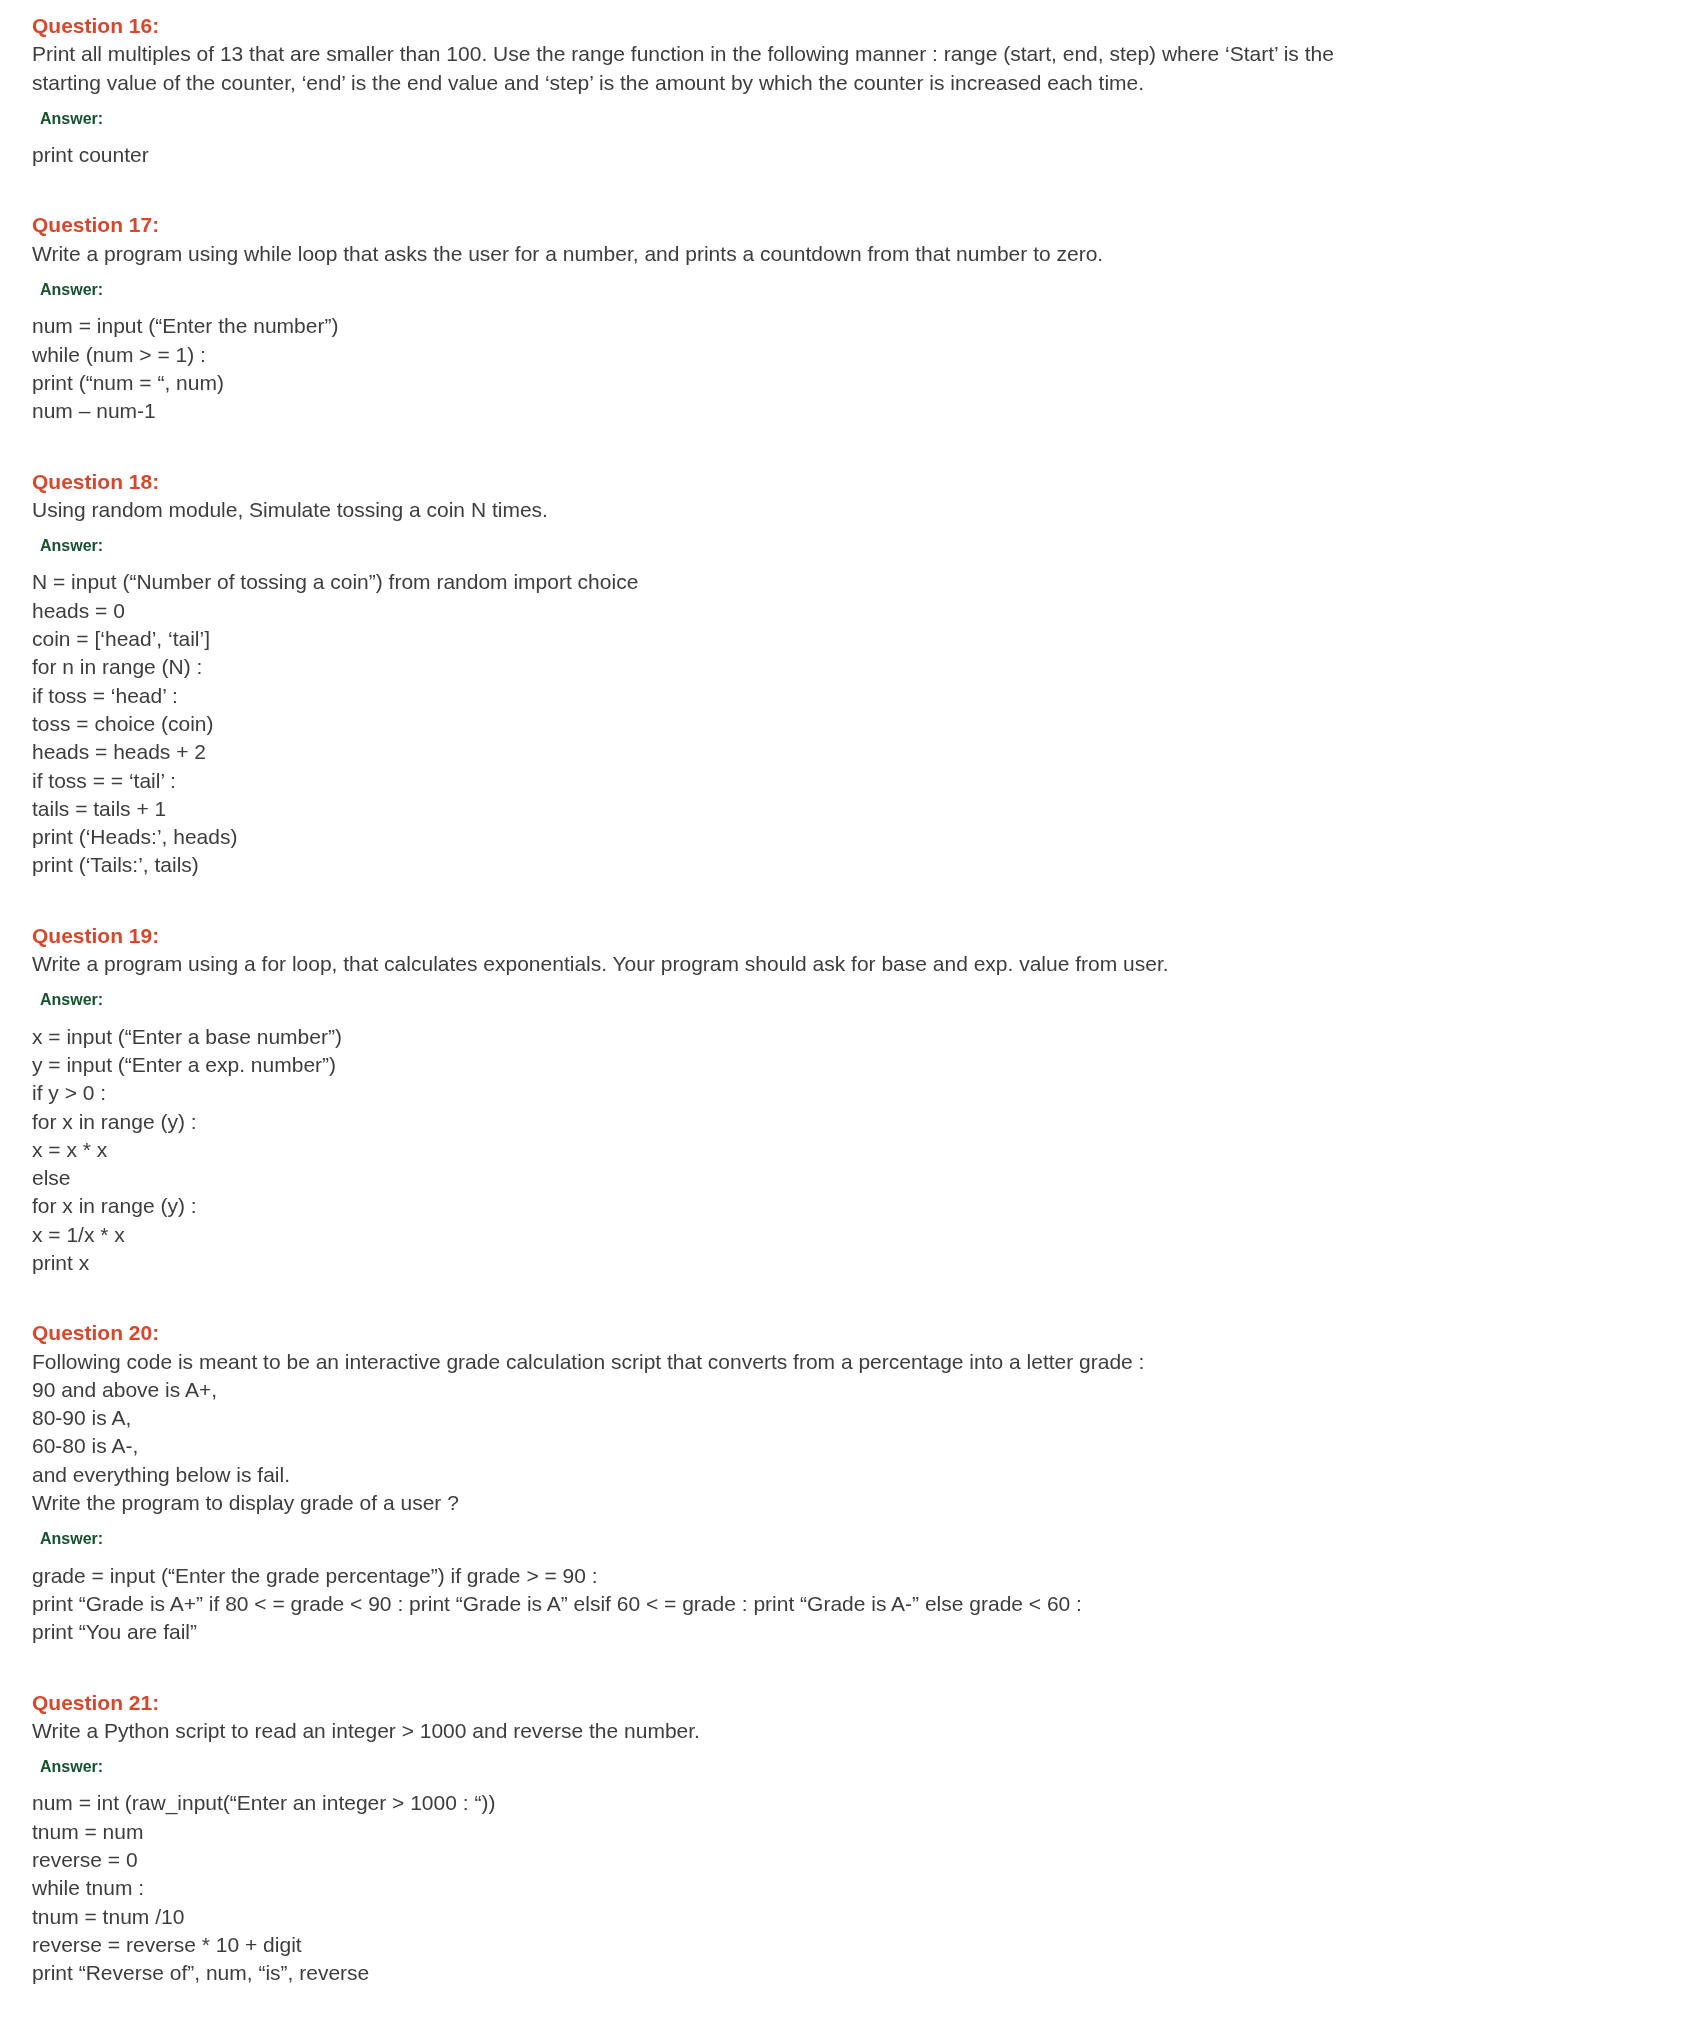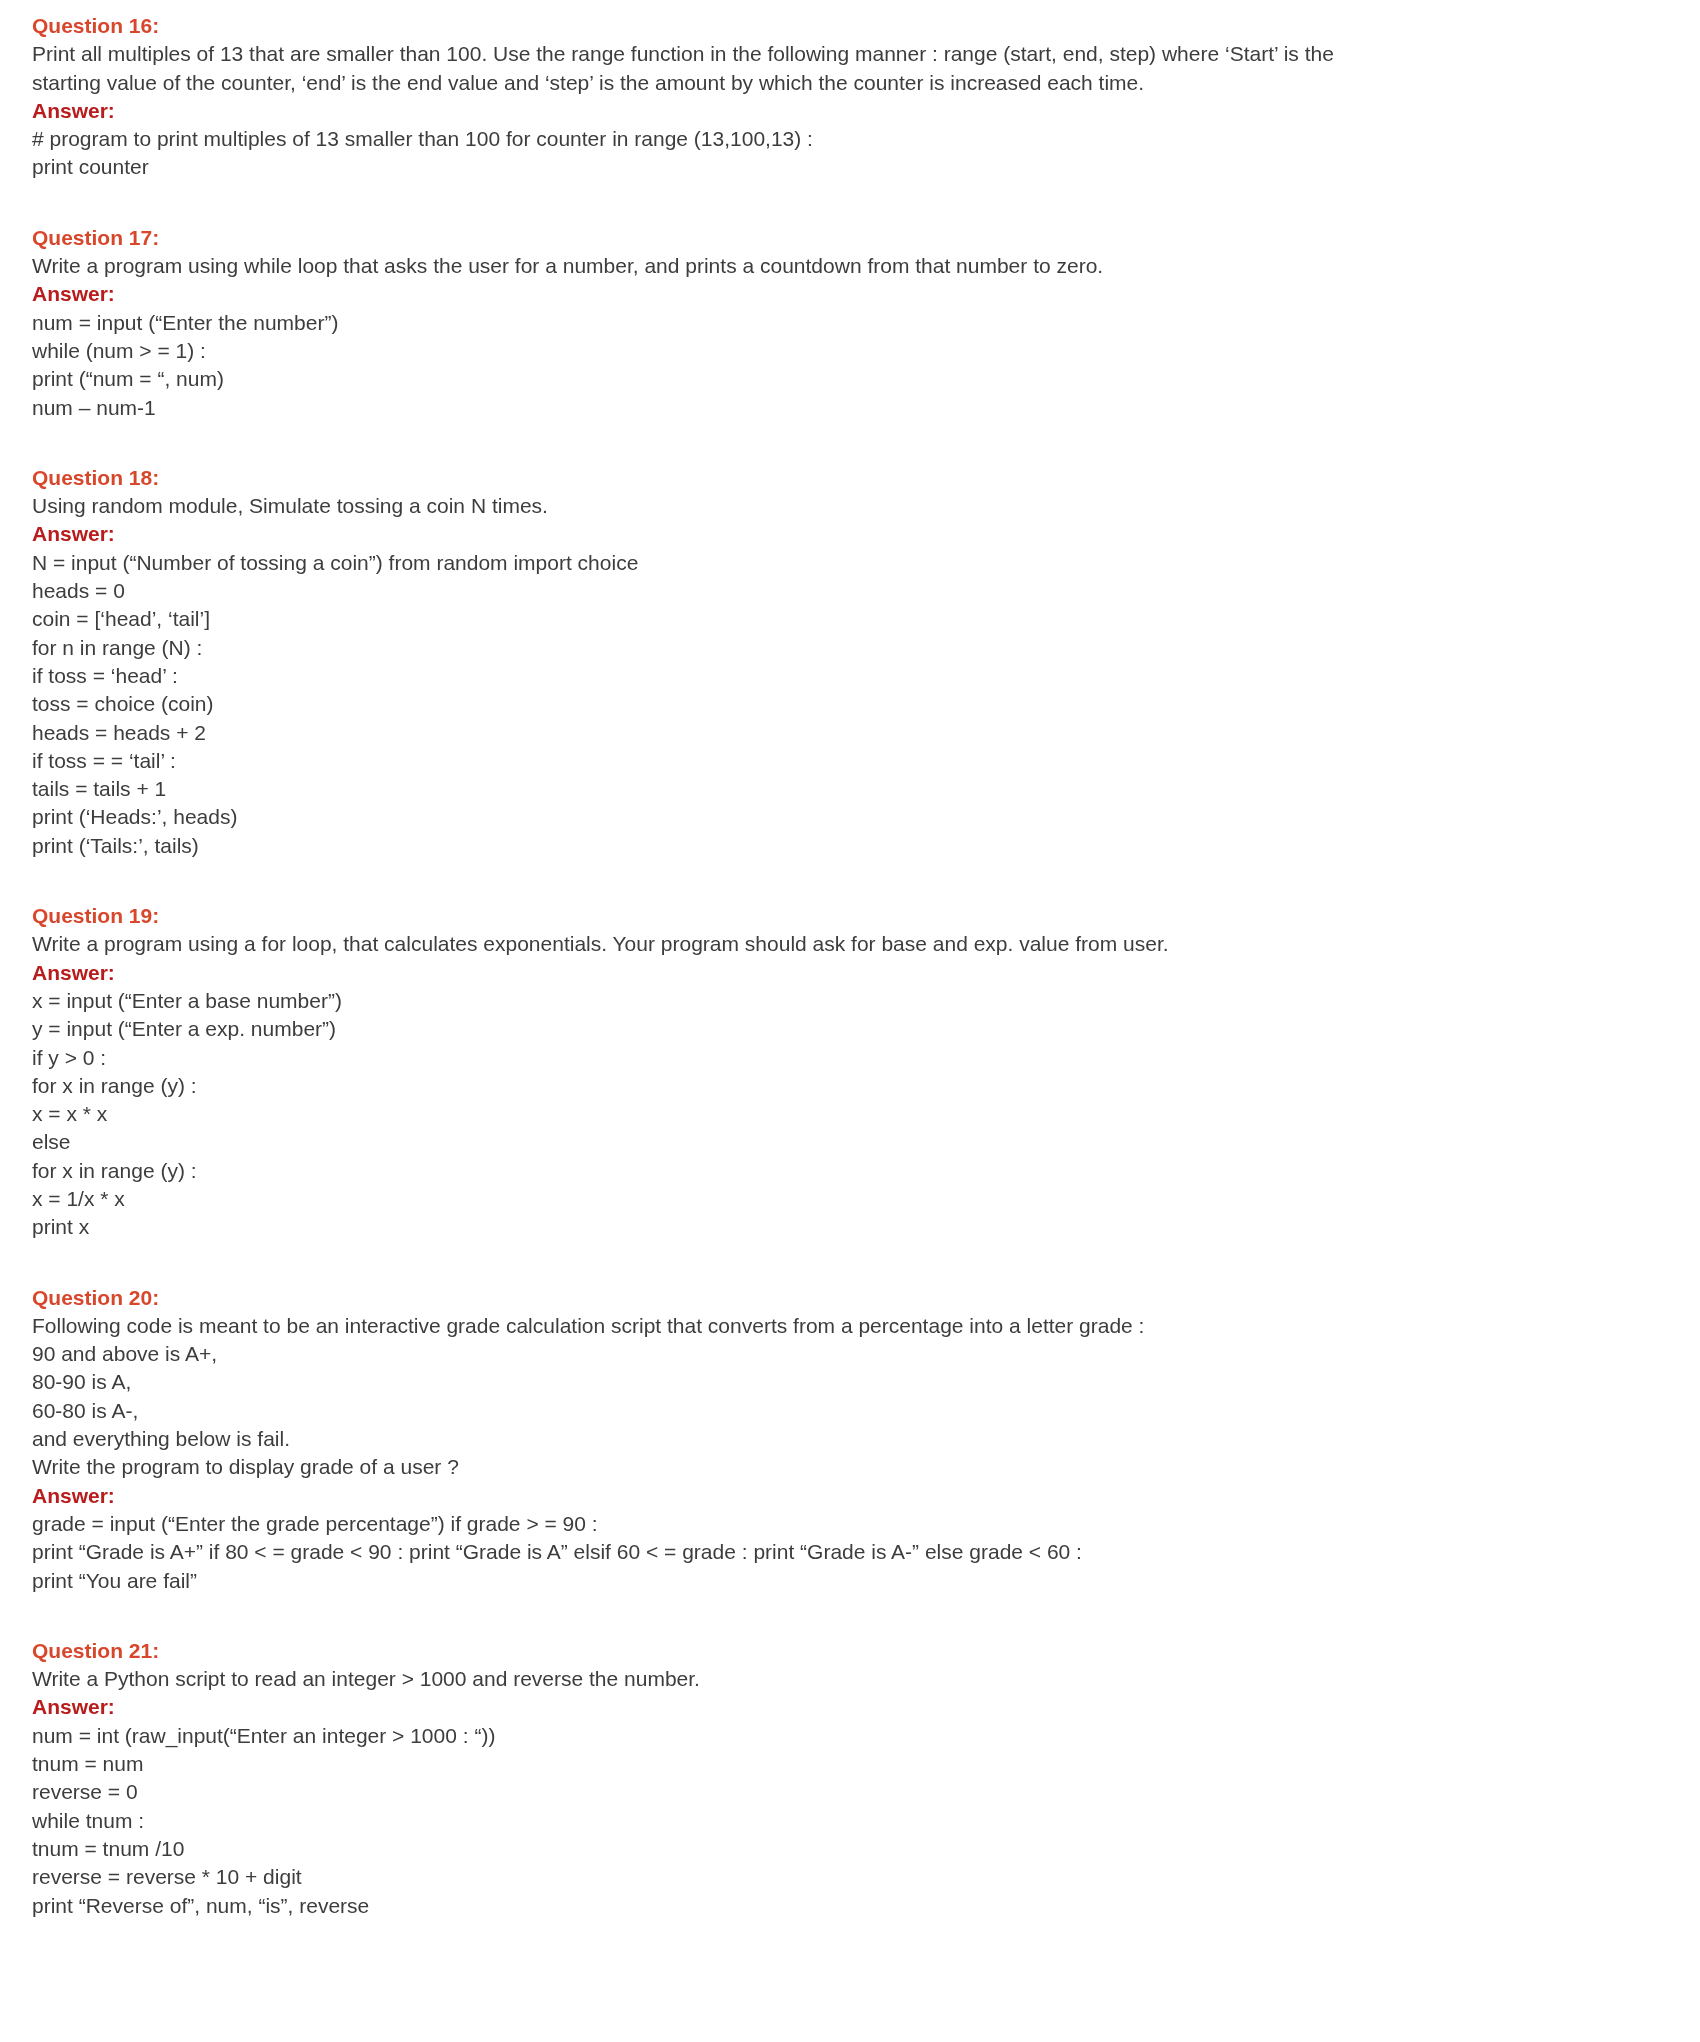--- a/index.html
+++ b/index.html
@@ -22,44 +22,43 @@
   .question-block { margin: 0; }
   .question-block + .question-block { margin-top: 42px; }
   .q-heading {
     color: #d8472b;
     font-weight: bold;
     font-size: 21px;
     line-height: 28.3px;
     margin: 0;
   }
   .a-heading {
-    color: #b91c1c;
+    color: #14532d;
     font-weight: bold;
-    font-size: 21px;
+    font-size: 16px;
     line-height: 28.3px;
-    margin: 0;
+    margin: 8px;
   }
   .line {
     white-space: pre-wrap;
     margin: 0;
   }
 </style>
 </head>
 <body>
 
 <div class="page">
   <div class="question-block">
     <div class="q-heading">Question 16:</div>
     <div>
         <div class="line">Print all multiples of 13 that are smaller than 100. Use the range function in the following manner : range (start, end, step) where ‘Start’ is the</div>
         <div class="line">starting value of the counter, ‘end’ is the end value and ‘step’ is the amount by which the counter is increased each time.</div>
       </div>
     <div class="a-heading">Answer:</div>
     <div>
-        <div class="line"># program to print multiples of 13 smaller than 100 for counter in range (13,100,13) :</div>
         <div class="line">print counter</div>
       </div>
   </div>
 
   <div class="question-block">
     <div class="q-heading">Question 17:</div>
     <div>
         <div class="line">Write a program using while loop that asks the user for a number, and prints a countdown from that number to zero.</div>
       </div>
     <div class="a-heading">Answer:</div>

